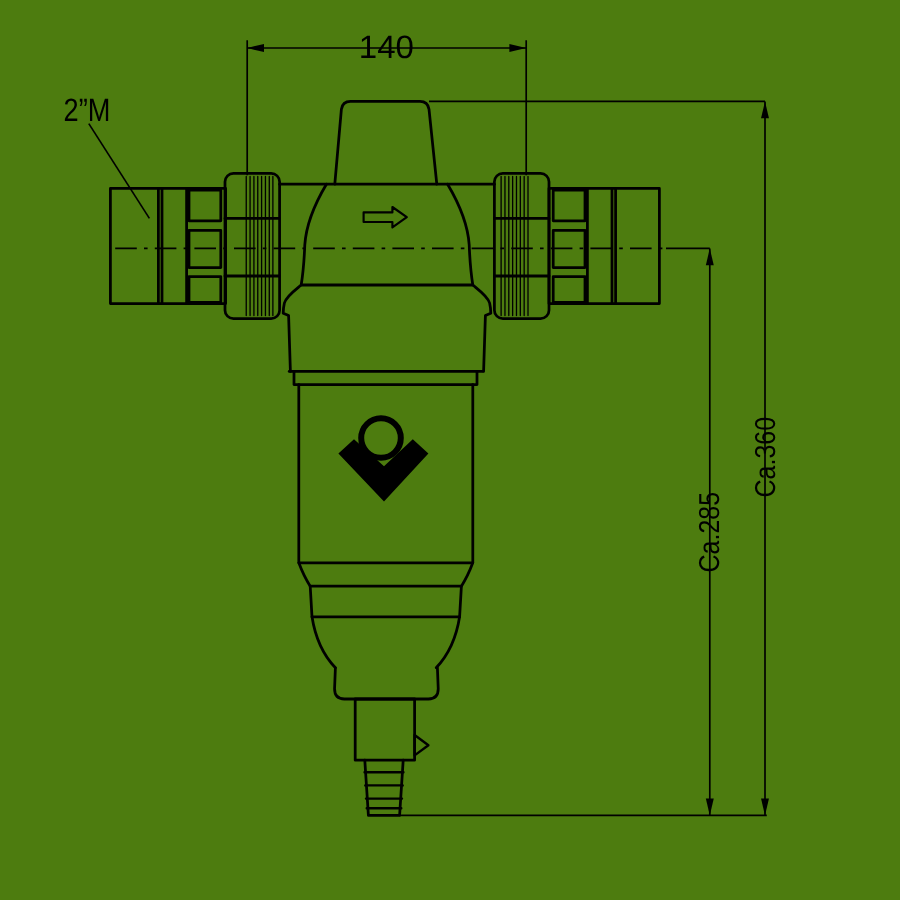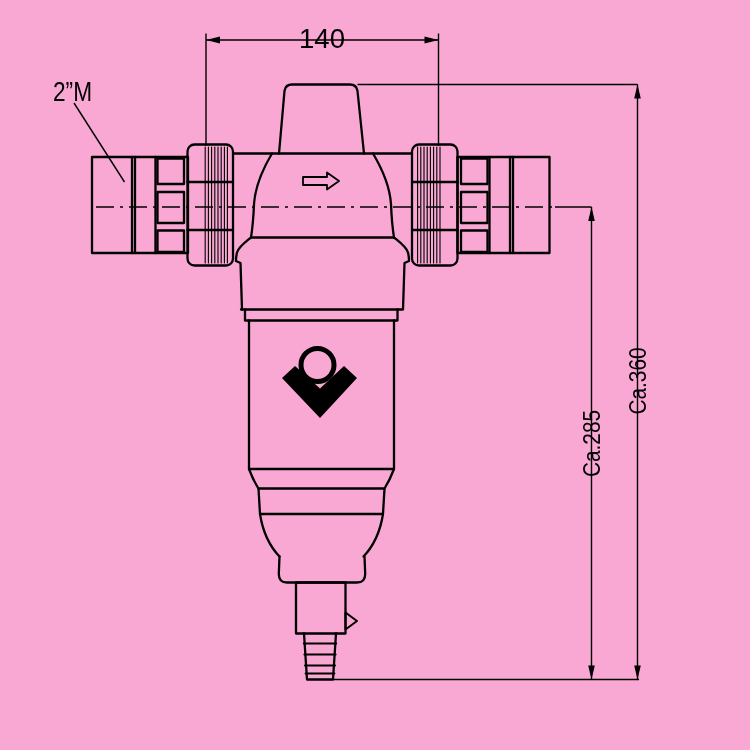--- a/index.html
+++ b/index.html
@@ -1,19 +1,19 @@
 <!DOCTYPE html>
 <html><head>
 <meta charset="utf-8">
 <style>
   html,body{margin:0;padding:0;background:#ffffff;}
   .canvas{
     position:relative;
     width:750px;height:750px;
-    background:#f9a8d4;
+    background:#4d7c0f;
     font-family:"Liberation Sans", sans-serif;
   }
   svg text{
     fill:#000000;
     font-family:"Liberation Sans", sans-serif;
   }
 </style>
 </head>
 <body>
 

